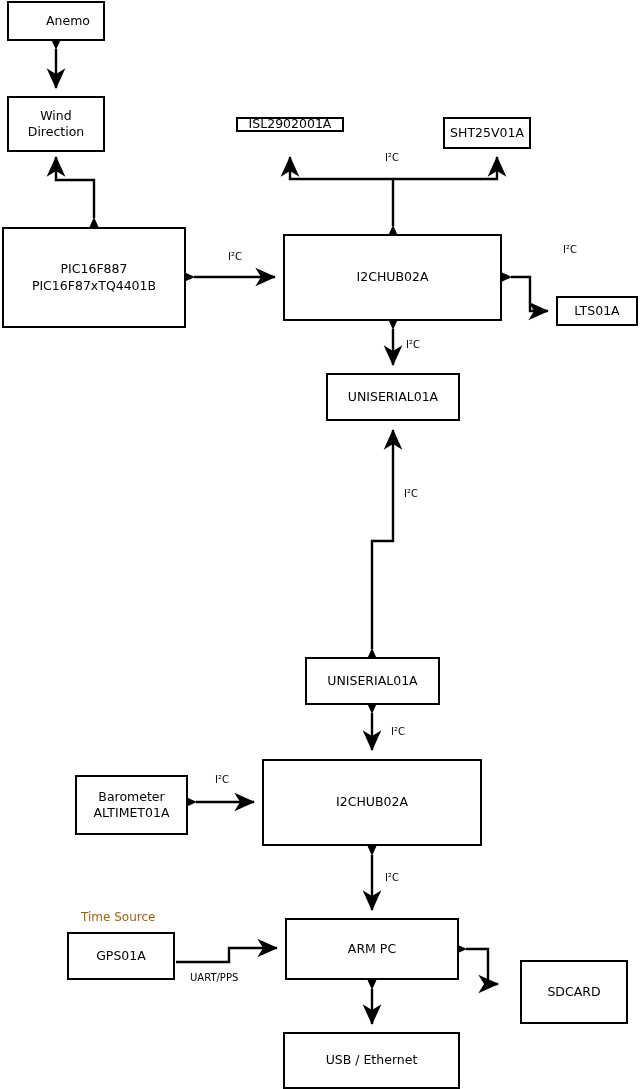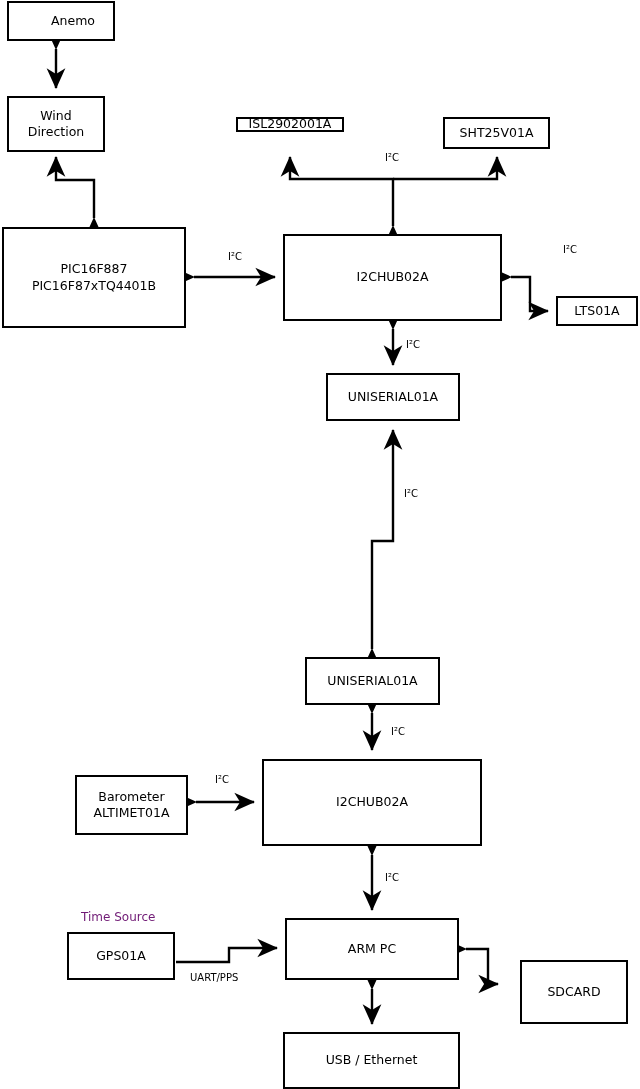--- a/index.html
+++ b/index.html
@@ -44,21 +44,21 @@
   .edge-label {
     position: absolute;
     color: #000000;
     font-size: 10px;
     line-height: 1;
     white-space: nowrap;
     z-index: 3;
   }
   .free-label {
     position: absolute;
-    color: #701a75;
+    color: #a16207;
     font-size: 12px;
     line-height: 1;
     white-space: nowrap;
     z-index: 3;
   }
 </style>
 </head>
 <body>
 
 <div id="diagram">
@@ -93,39 +93,39 @@
       <line x1="372" y1="855" x2="372" y2="910" marker-start="url(#arrow)" marker-end="url(#arrow)"></line>
 
       <path d="M176,962 L229,962 L229,948 L277,948" marker-end="url(#arrow)"></path>
 
       <path d="M466,949 L488,949 L488,984 L498,984" marker-start="url(#arrow)" marker-end="url(#arrow)"></path>
 
       <line x1="372" y1="989" x2="372" y2="1024" marker-start="url(#arrow)" marker-end="url(#arrow)"></line>
     </g>
   </svg>
 
-  <div class="node" style="left:7px; top:1px; width:108px; height:40px;padding-left:24px;">
+  <div class="node" style="left:7px; top:1px; width:98px; height:40px;padding-left:24px;">
     <span class="label">Anemo</span>
   </div>
 
   <div class="node" style="left:7px; top:96px; width:98px; height:56px;">
     <span class="label">Wind
 Direction</span>
   </div>
 
   <div class="node" style="left:2px; top:227px; width:184px; height:101px;text-align:center;">
     <span class="label">PIC16F887
 PIC16F87xTQ4401B</span>
   </div>
 
   <div class="node" style="left:236px; top:117px; width:108px; height:15px;">
     <span class="label">ISL2902001A</span>
   </div>
 
-  <div class="node" style="left:443px; top:117px; width:107px; height:32px;">
+  <div class="node" style="left:443px; top:117px; width:88px; height:32px;">
     <span class="label">SHT25V01A</span>
   </div>
 
   <div class="node" style="left:283px; top:234px; width:219px; height:87px;">
     <span class="label">I2CHUB02A</span>
   </div>
 
   <div class="node" style="left:556px; top:296px; width:82px; height:30px;">
     <span class="label">LTS01A</span>
   </div>

